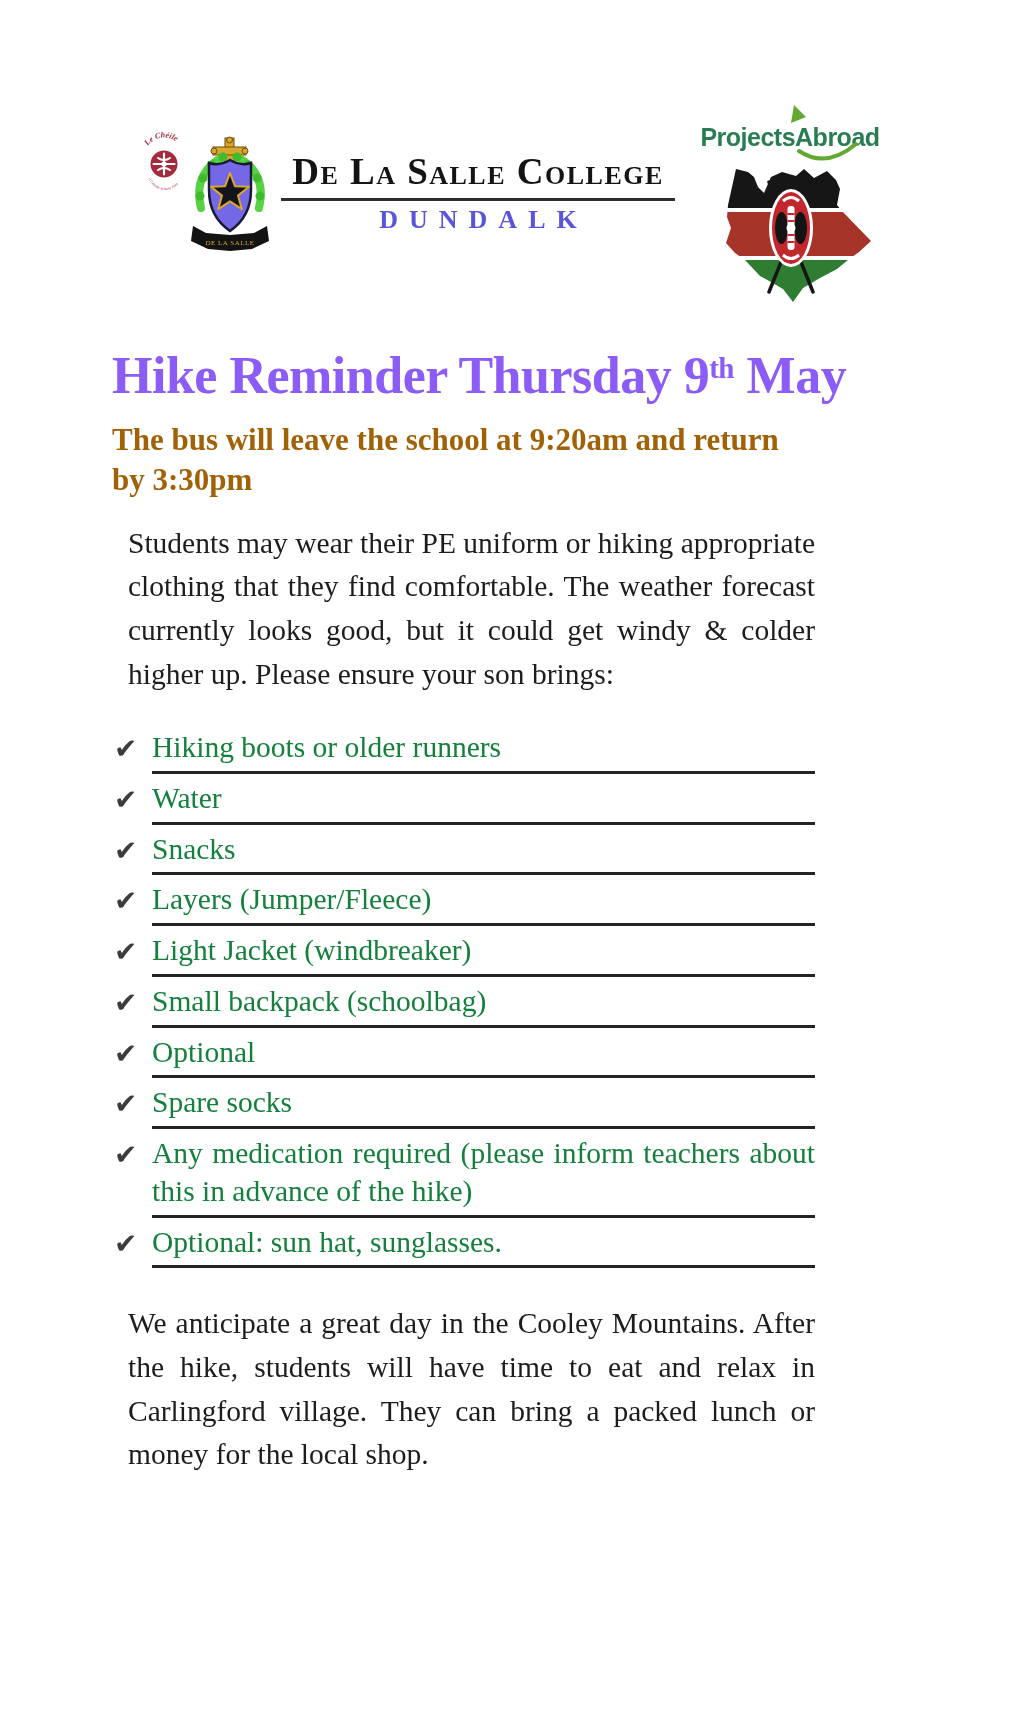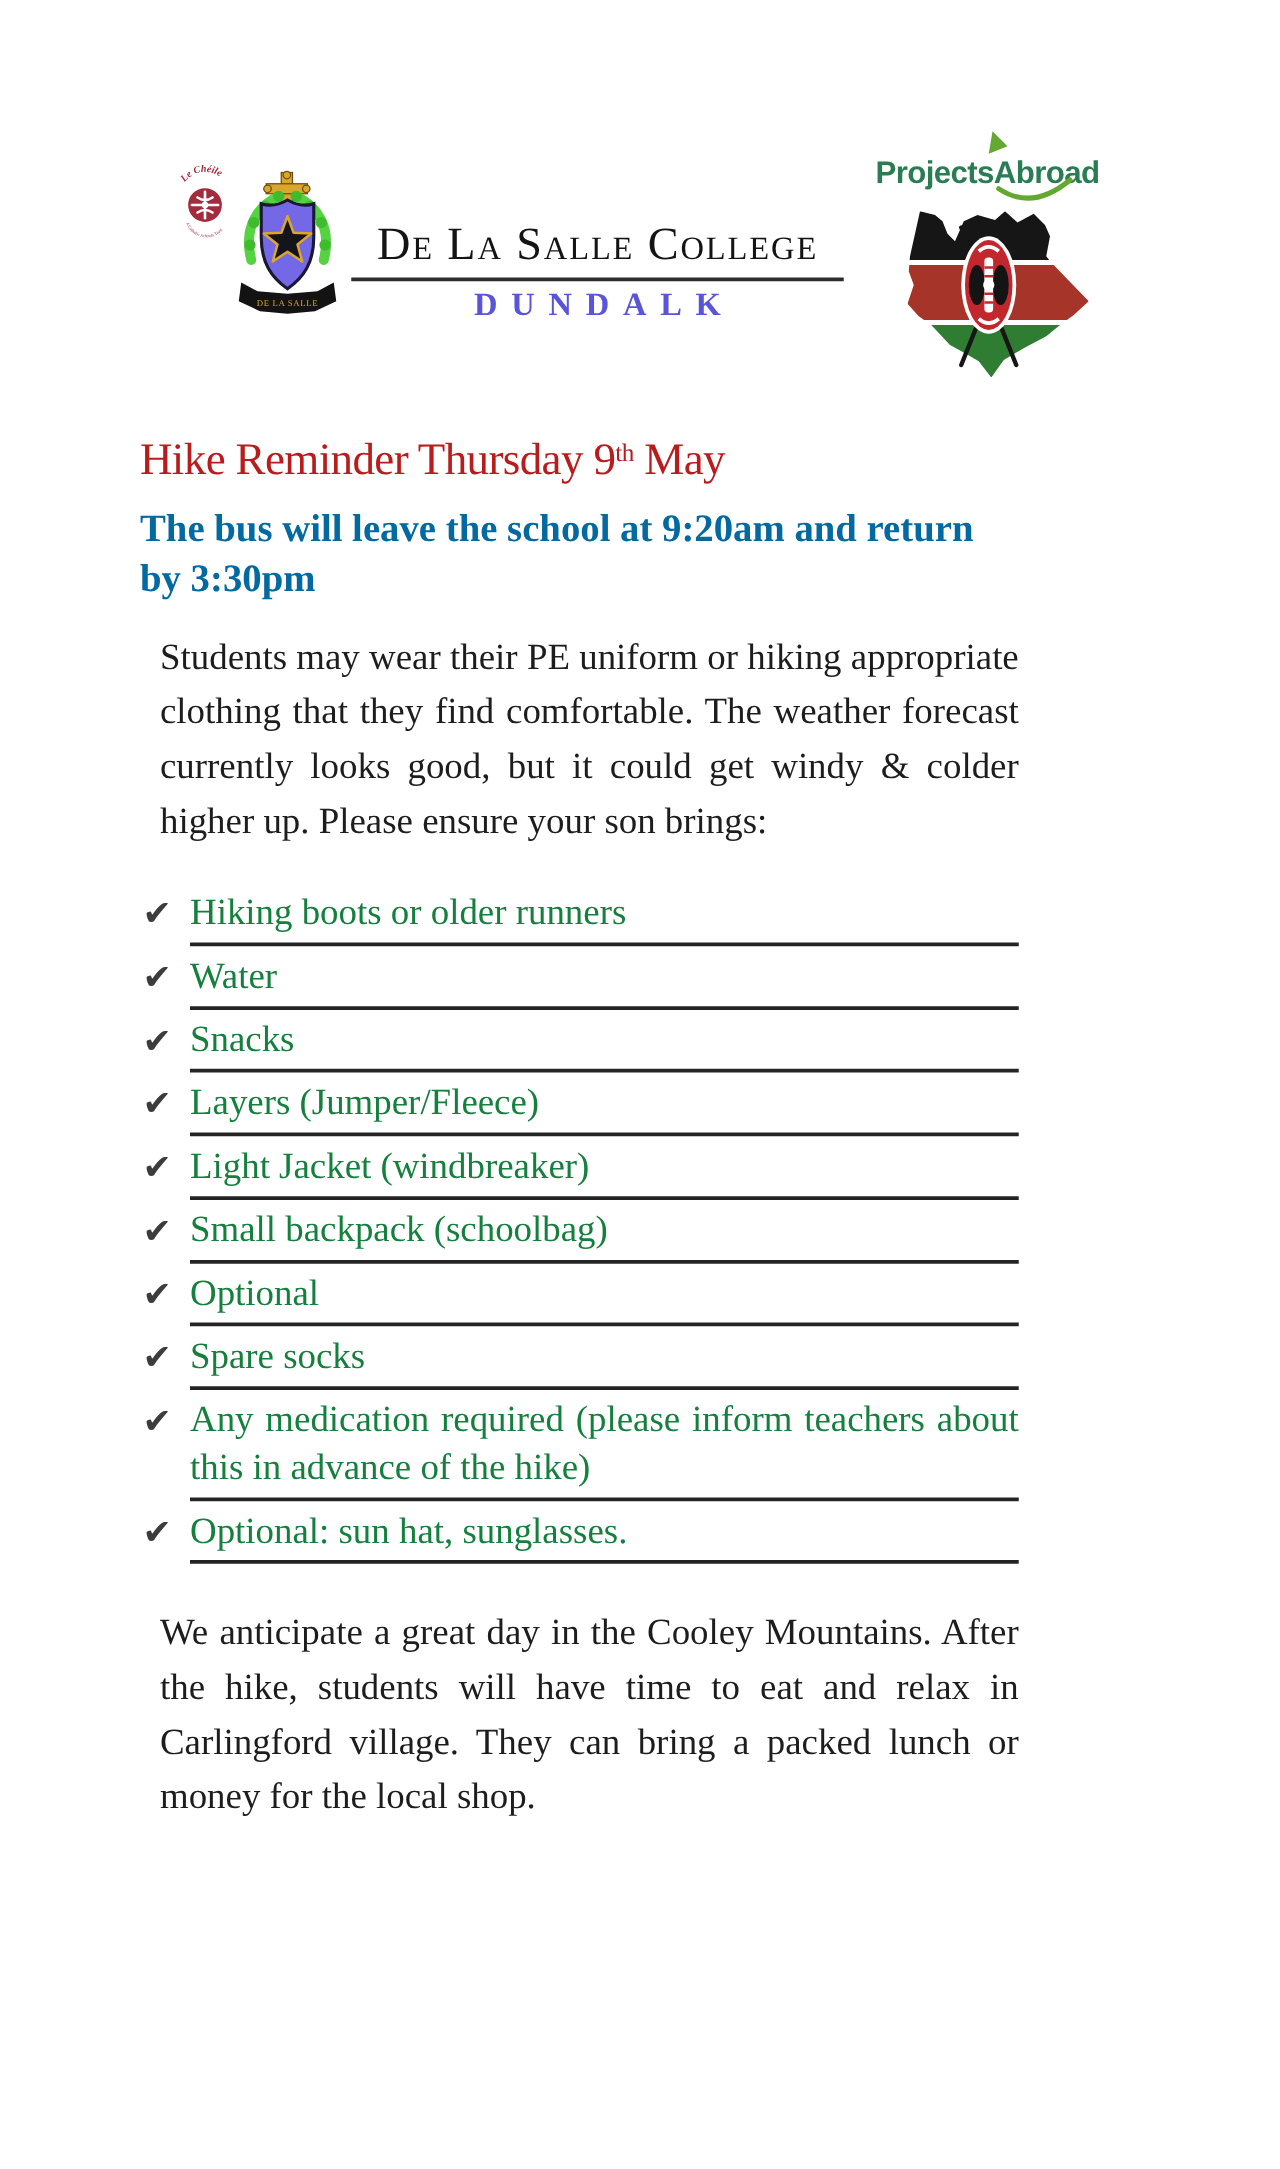--- a/index.html
+++ b/index.html
@@ -13,55 +13,54 @@
     overflow: hidden;
   }
 
   
   .letterhead { position: absolute; top: 0; left: 0; width: 1024px; height: 302px; }
   .badge   { position: absolute; left: 138px; top: 128px; }
   .crest   { position: absolute; left: 190px; top: 136px; }
   .college-text { position: absolute; left: 281px; top: 152px; width: 394px; text-align: center; }
   .college-name {
     font-variant: small-caps;
-    font-weight: 400;
+    font-weight: 700;
     font-size: 37px;
     letter-spacing: 1.5px;
     color: #141414;
     line-height: 1.1;
     white-space: nowrap;
-    margin-top: 24px;
   }
   .college-divider { border: none; border-top: 3px solid #2e2e2e; margin: 5px 0 4px 0; }
   .college-location {
     font-weight: 700;
     font-size: 26px;
     letter-spacing: 11px;
     text-indent: 11px;
     color: #5a54d8;
   }
   .pa-logo { position: absolute; left: 698px; top: 100px; }
 
   
   main { position: absolute; left: 112px; top: 302px; width: 703px; }
   .doc-title {
     margin: 44px 0 0 0;
-    font-size: 36px;
-    font-weight: 400;
-    color: #b91c1c;
+    font-size: 52px;
+    font-weight: 700;
+    color: #8b5cf6;
     letter-spacing: -0.5px;
     white-space: nowrap;
   }
   .doc-title sup { font-size: 0.56em; position: relative; top: -0.5em; vertical-align: baseline; }
   .doc-subtitle {
     margin: 15px 0 0 0;
     font-size: 31px;
     font-weight: 700;
     line-height: 1.3;
-    color: #0369a1;
+    color: #a16207;
   }
   .para {
     margin: 21px 0 0 16px;
     font-size: 29.5px;
     line-height: 1.48;
     text-align: justify;
     color: #1d1d1d;
   }
   .checklist { margin: 33px 0 0 2px; }
   .check-item { display: flex; align-items: baseline; margin-bottom: 6px; }

